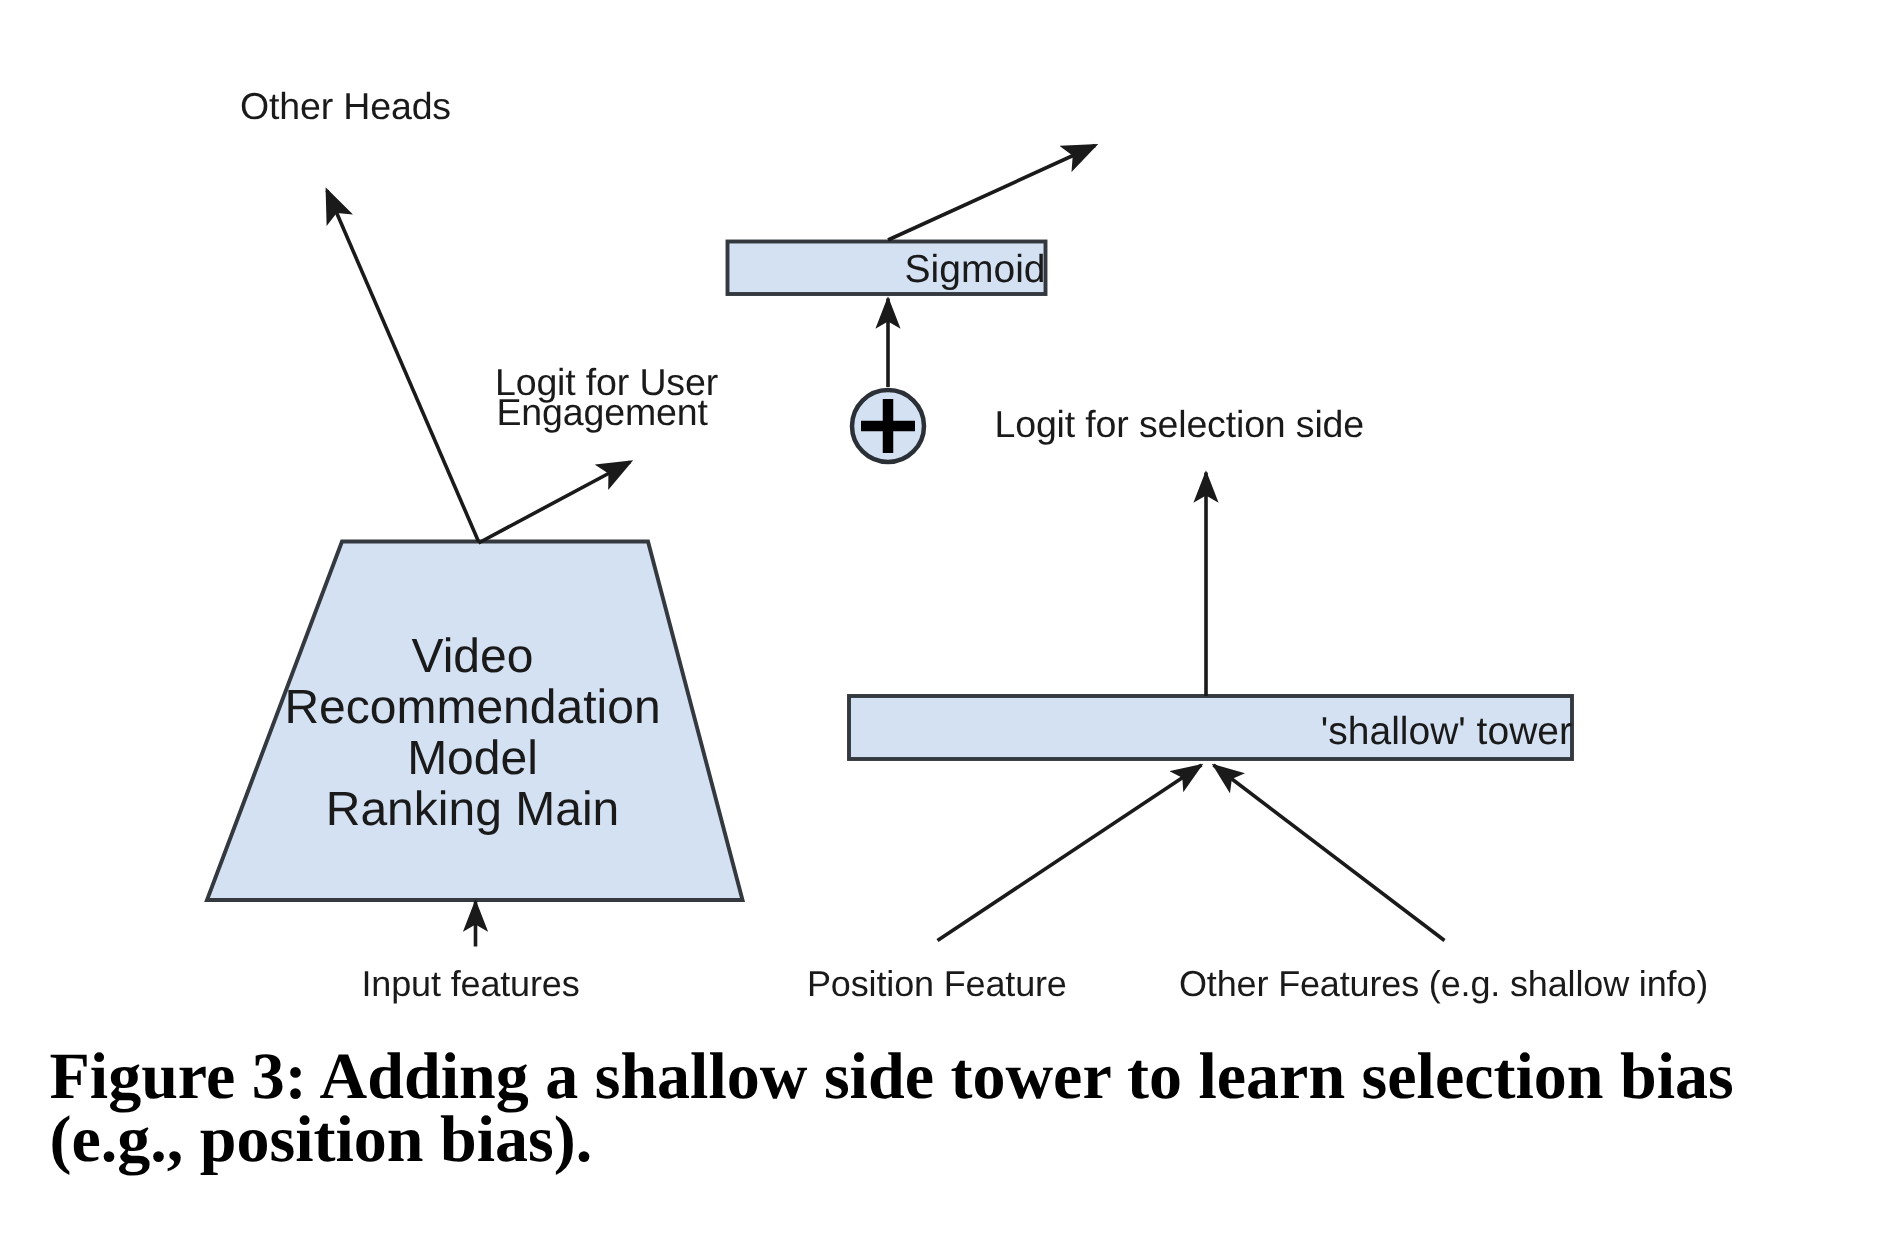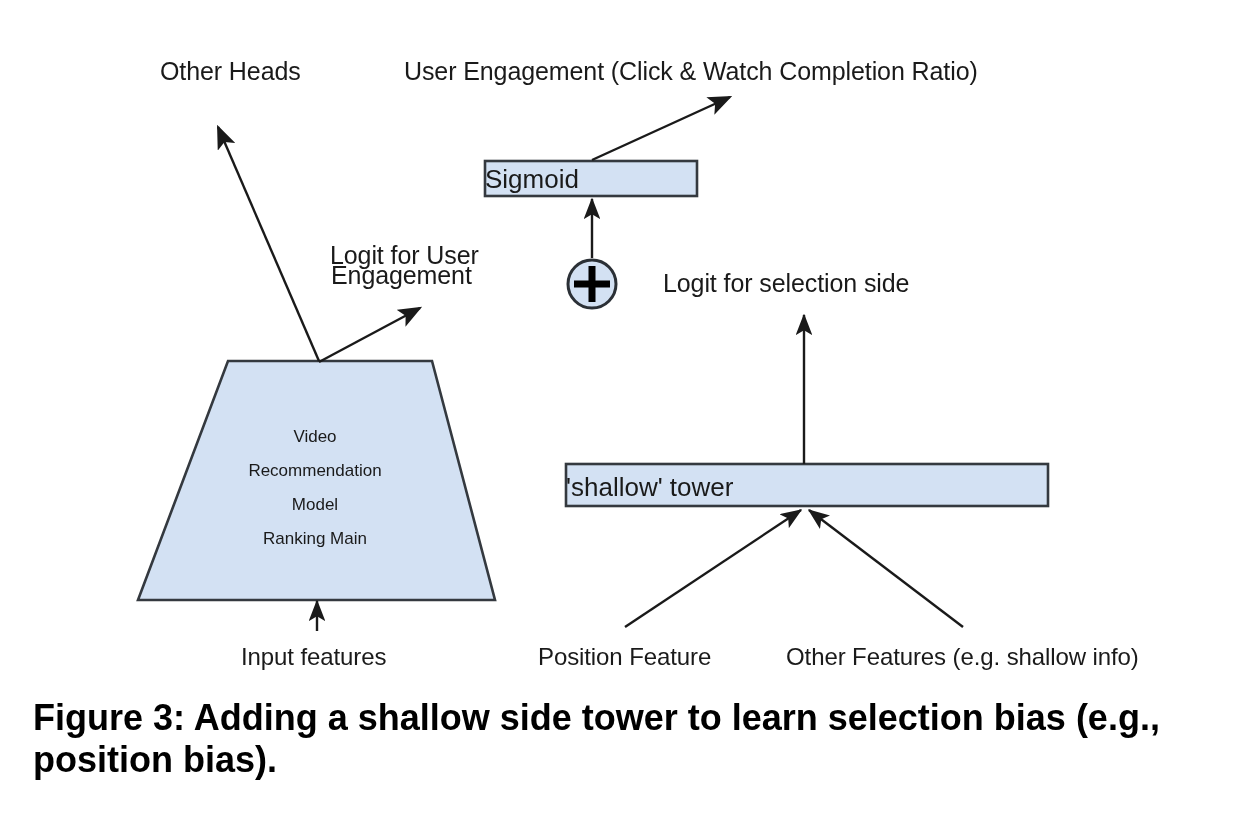--- a/index.html
+++ b/index.html
@@ -40,41 +40,41 @@
   .dlabel.small {
     font-size: 24px;
     line-height: 25px;
   }
   .boxtext {
     position: absolute;
     font-family: "Liberation Sans", sans-serif;
     font-size: 26px;
     color: #1a1a1a;
     white-space: nowrap;
-    text-align: left;
+    text-align: right;
   }
   .trap-text {
     position: absolute;
     left: 170px;
     top: 420px;
     width: 290px;
     text-align: center;
     font-family: "Liberation Sans", sans-serif;
-    font-size: 17px;
+    font-size: 32px;
     line-height: 34px;
     color: #1a1a1a;
   }
   #caption {
     position: absolute;
     left: 33px;
     top: 697px;
     width: 1190px;
-    font-family: Liberation Sans, sans-serif;
+    font-family: Liberation Serif, serif;
     font-weight: bold;
-    font-size: 36px;
+    font-size: 44px;
     line-height: 42px;
     color: #000000;
   }
 </style>
 </head>
 <body>
 
 <div id="figure-root">
 
   <svg id="diagram-svg" viewBox="0 0 1256 700">
@@ -108,21 +108,20 @@
 
     <line x1="317" y1="631" x2="317" y2="601" stroke="#1a1a1a" stroke-width="2.4" marker-end="url(#arrowheadsm)"></line>
 
     <line x1="625" y1="627" x2="801" y2="510" stroke="#1a1a1a" stroke-width="2.4" marker-end="url(#arrowheadsm)"></line>
 
     <line x1="963" y1="627" x2="809" y2="510" stroke="#1a1a1a" stroke-width="2.4" marker-end="url(#arrowheadsm)"></line>
   </svg>
 
   <div class="dlabel" style="left:160px; top:56px;">Other Heads</div>
 
-  <div class="dlabel" style="left:404px; top:56px;">User Engagement (Click &amp; Watch Completion Ratio)</div>
 
   <div class="boxtext" style="left:485px; top:164px; width:212px;">Sigmoid</div>
 
   <div class="dlabel" style="left:330px; top:240px;text-align:right;">Logit for User</div>
   <div class="dlabel" style="left:331px; top:260px;">Engagement</div>
 
   <div class="dlabel" style="left:663px; top:268px;">Logit for selection side</div>
 
   <div class="trap-text">
     <div>Video</div>

